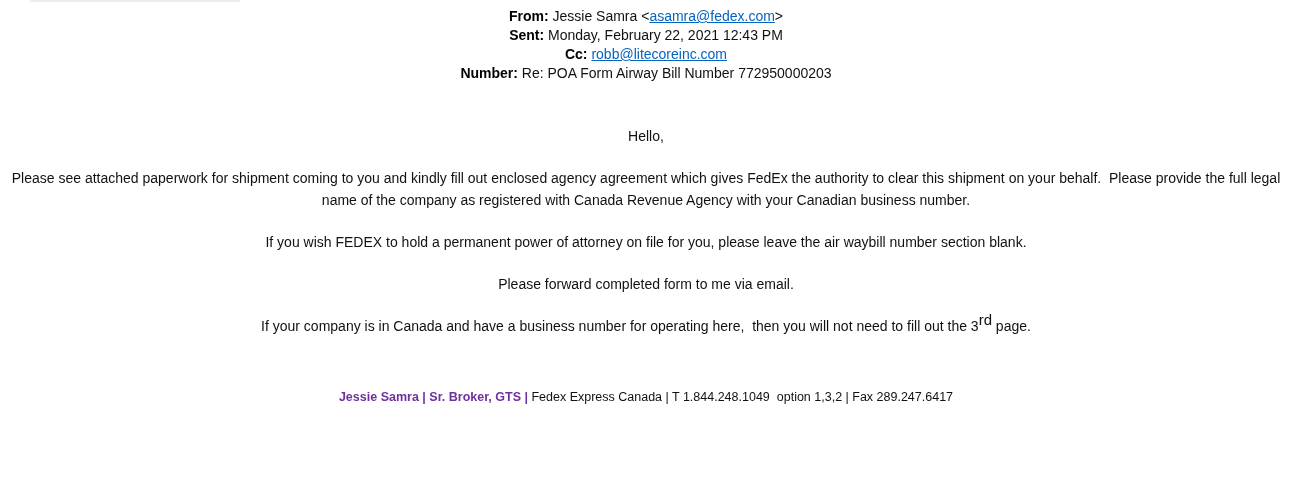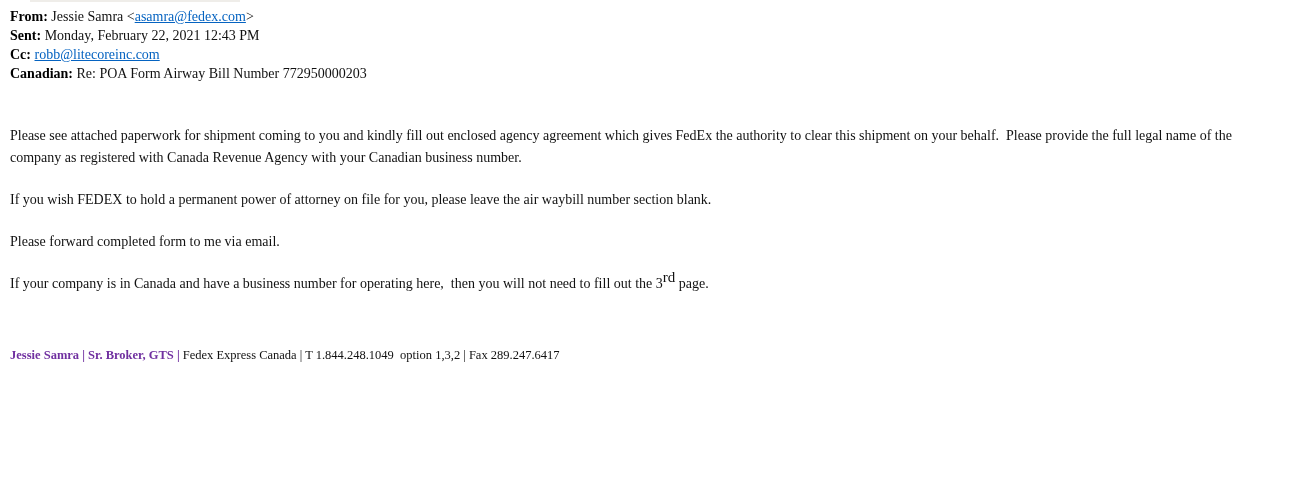--- a/index.html
+++ b/index.html
@@ -6,22 +6,23 @@
     margin: 0;
     padding: 0;
     background: #ffffff;
   }
   .page {
     position: relative;
     width: 1291px;
     height: 496px;
     background: #ffffff;
     overflow: hidden;
-    font-family: Liberation Serif, serif;
+    font-family: Liberation Sans, sans-serif;
     color: #111111;
+    text-align: center;
   }
   .top-artifact {
     position: absolute;
     left: 30px;
     top: 0;
     width: 210px;
     height: 2px;
     background: #efede9;
   }
   .content {
@@ -70,24 +71,25 @@
 
 <div class="page">
   <div class="top-artifact"></div>
 
   <div class="content">
 
     <div class="headers">
       <div class="hdr-row"><span class="hdr-label">From:</span><span> Jessie Samra &lt;</span><a class="lnk">asamra@fedex.com</a><span>&gt;</span></div>
       <div class="hdr-row"><span class="hdr-label">Sent:</span><span> Monday, February 22, 2021 12:43 PM</span></div>
       <div class="hdr-row"><span class="hdr-label">Cc:</span><span> </span><a class="lnk">robb@litecoreinc.com</a></div>
-      <div class="hdr-row"><span class="hdr-label">Canadian:</span><span> Re: POA Form Airway Bill Number 772950000203</span></div>
+      <div class="hdr-row"><span class="hdr-label">Number:</span><span> Re: POA Form Airway Bill Number 772950000203</span></div>
     </div>
 
     <div class="body-block">
+      <p>Hello,</p>
       <p>Please see attached paperwork for shipment coming to you and kindly fill out enclosed agency agreement which gives FedEx the authority to clear this shipment on your behalf.  Please provide the full legal name of the company as registered with Canada Revenue Agency with your Canadian business number.</p>
       <p>If you wish FEDEX to hold a permanent power of attorney on file for you, please leave the air waybill number section blank.</p>
       <p>Please forward completed form to me via email.</p>
       <p><span>If your company is in Canada and have a business number for operating here,  then you will not need to fill out the 3</span><sup>rd</sup><span> page.</span></p>
     </div>
 
     <div class="signature">
       <div><span class="sig-name">Jessie Samra | Sr. Broker, GTS |</span><span> Fedex Express Canada | T 1.844.248.1049  option 1,3,2 | Fax 289.247.6417</span></div>
       
     </div>

